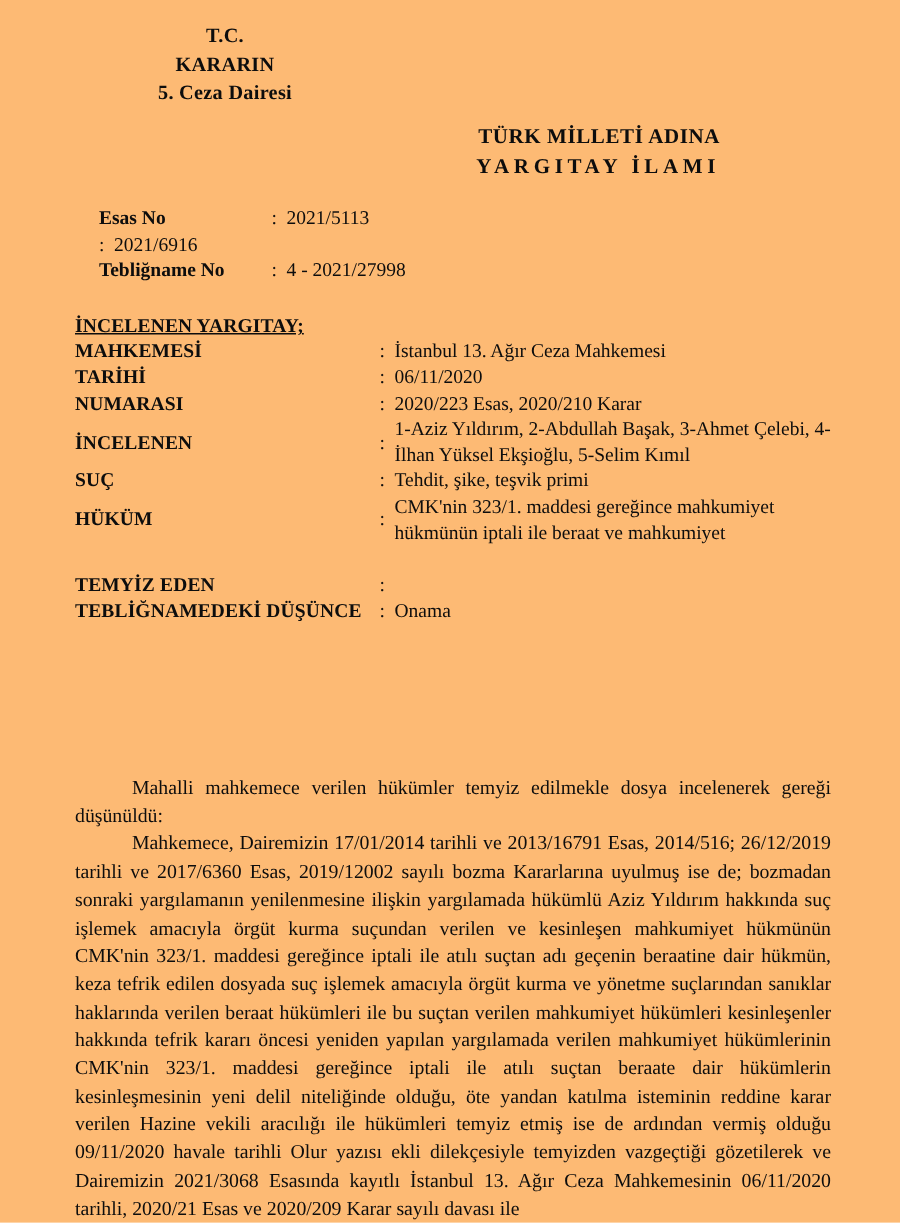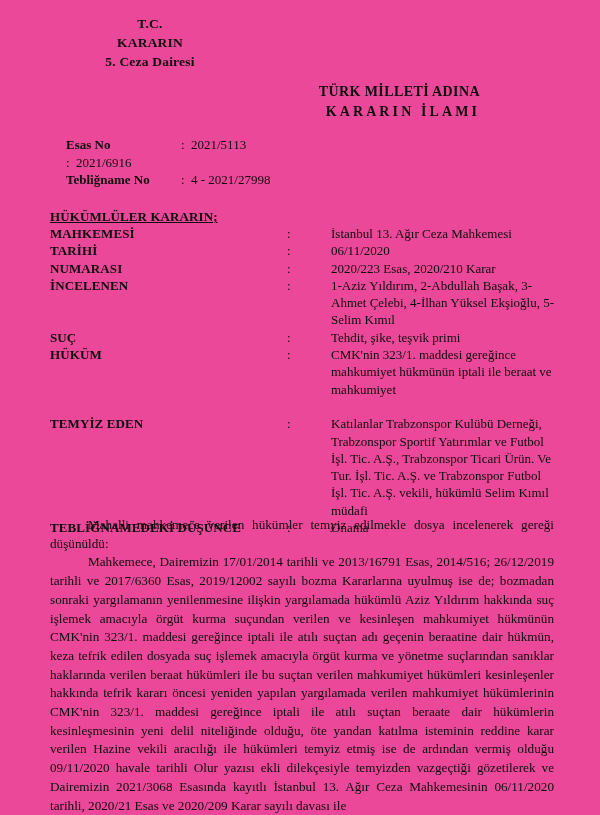--- a/index.html
+++ b/index.html
@@ -13,21 +13,21 @@
     overflow: hidden;
     font-family: "Liberation Serif", "DejaVu Serif", serif;
     color: #0d0d0d;
     position: relative;
   }
 
   .page {
     position: relative;
     width: 600px;
     height: 815px;
-    background: #ec4899;
+    background: #fdba74;
     overflow: hidden;
   }
 
   
   .letterhead {
     position: absolute;
     left: 0;
     top: 14px;
     width: 300px;
     text-align: center;
@@ -96,23 +96,22 @@
   .block-heading {
     font-weight: bold;
     text-decoration: underline;
     font-size: 13px;
     line-height: 17px;
     letter-spacing: 0.1px;
     display: inline-block;
   }
   .detail-row {
     display: flex;
-    align-items: flex-start;
+    align-items: center;
     line-height: 17.3px;
-    gap: 34px;
   }
   .detail-row .d-label {
     font-weight: bold;
     flex: 0 0 203px;
     width: 203px;
     white-space: nowrap;
     letter-spacing: 0.1px;
   }
   .detail-row .d-colon {
     flex: 0 0 10px;
@@ -150,41 +149,41 @@
 <div class="page">
 
   <div class="letterhead">
     <div>T.C.</div>
     <div>KARARIN</div>
     <div>5. Ceza Dairesi</div>
   </div>
 
   <div class="national-title">
     <div class="line1">TÜRK MİLLETİ ADINA</div>
-    <div class="line2">KARARIN İLAMI</div>
+    <div class="line2">YARGITAY İLAMI</div>
   </div>
 
   <div class="case-numbers">
     <div class="row">
       <span class="lbl">Esas No</span>
       <span class="val"><span class="colon">:</span><span>2021/5113</span></span>
     </div>
     <div class="row">
       <span class="val"><span class="colon">:</span><span>2021/6916</span></span>
     </div>
     <div class="row">
       <span class="lbl">Tebliğname No</span>
       <span class="val"><span class="colon">:</span><span>4 - 2021/27998</span></span>
     </div>
   </div>
 
   <div class="detail-block">
 
     <div>
-      <span class="block-heading">HÜKÜMLÜLER KARARIN;</span>
+      <span class="block-heading">İNCELENEN YARGITAY;</span>
     </div>
 
     <div class="detail-row">
       <span class="d-label">MAHKEMESİ</span>
       <span class="d-colon">:</span>
       <span class="d-value">İstanbul 13. Ağır Ceza Mahkemesi</span>
     </div>
 
     <div class="detail-row">
       <span class="d-label">TARİHİ</span>
@@ -214,21 +213,20 @@
       <span class="d-label">HÜKÜM</span>
       <span class="d-colon">:</span>
       <span class="d-value">CMK'nin 323/1. maddesi gereğince mahkumiyet hükmünün iptali ile beraat ve mahkumiyet</span>
     </div>
 
     <div class="spacer-row"></div>
 
     <div class="detail-row">
       <span class="d-label">TEMYİZ EDEN</span>
       <span class="d-colon">:</span>
-      <span class="d-value">Katılanlar Trabzonspor Kulübü Derneği, Trabzonspor Sportif Yatırımlar ve Futbol İşl. Tic. A.Ş., Trabzonspor Ticari Ürün. Ve Tur. İşl. Tic. A.Ş. ve Trabzonspor Futbol İşl. Tic. A.Ş. vekili, hükümlü Selim Kımıl müdafi</span>
     </div>
 
     <div class="detail-row">
       <span class="d-label">TEBLİĞNAMEDEKİ DÜŞÜNCE</span>
       <span class="d-colon">:</span>
       <span class="d-value">Onama</span>
     </div>
 
   </div>
 

